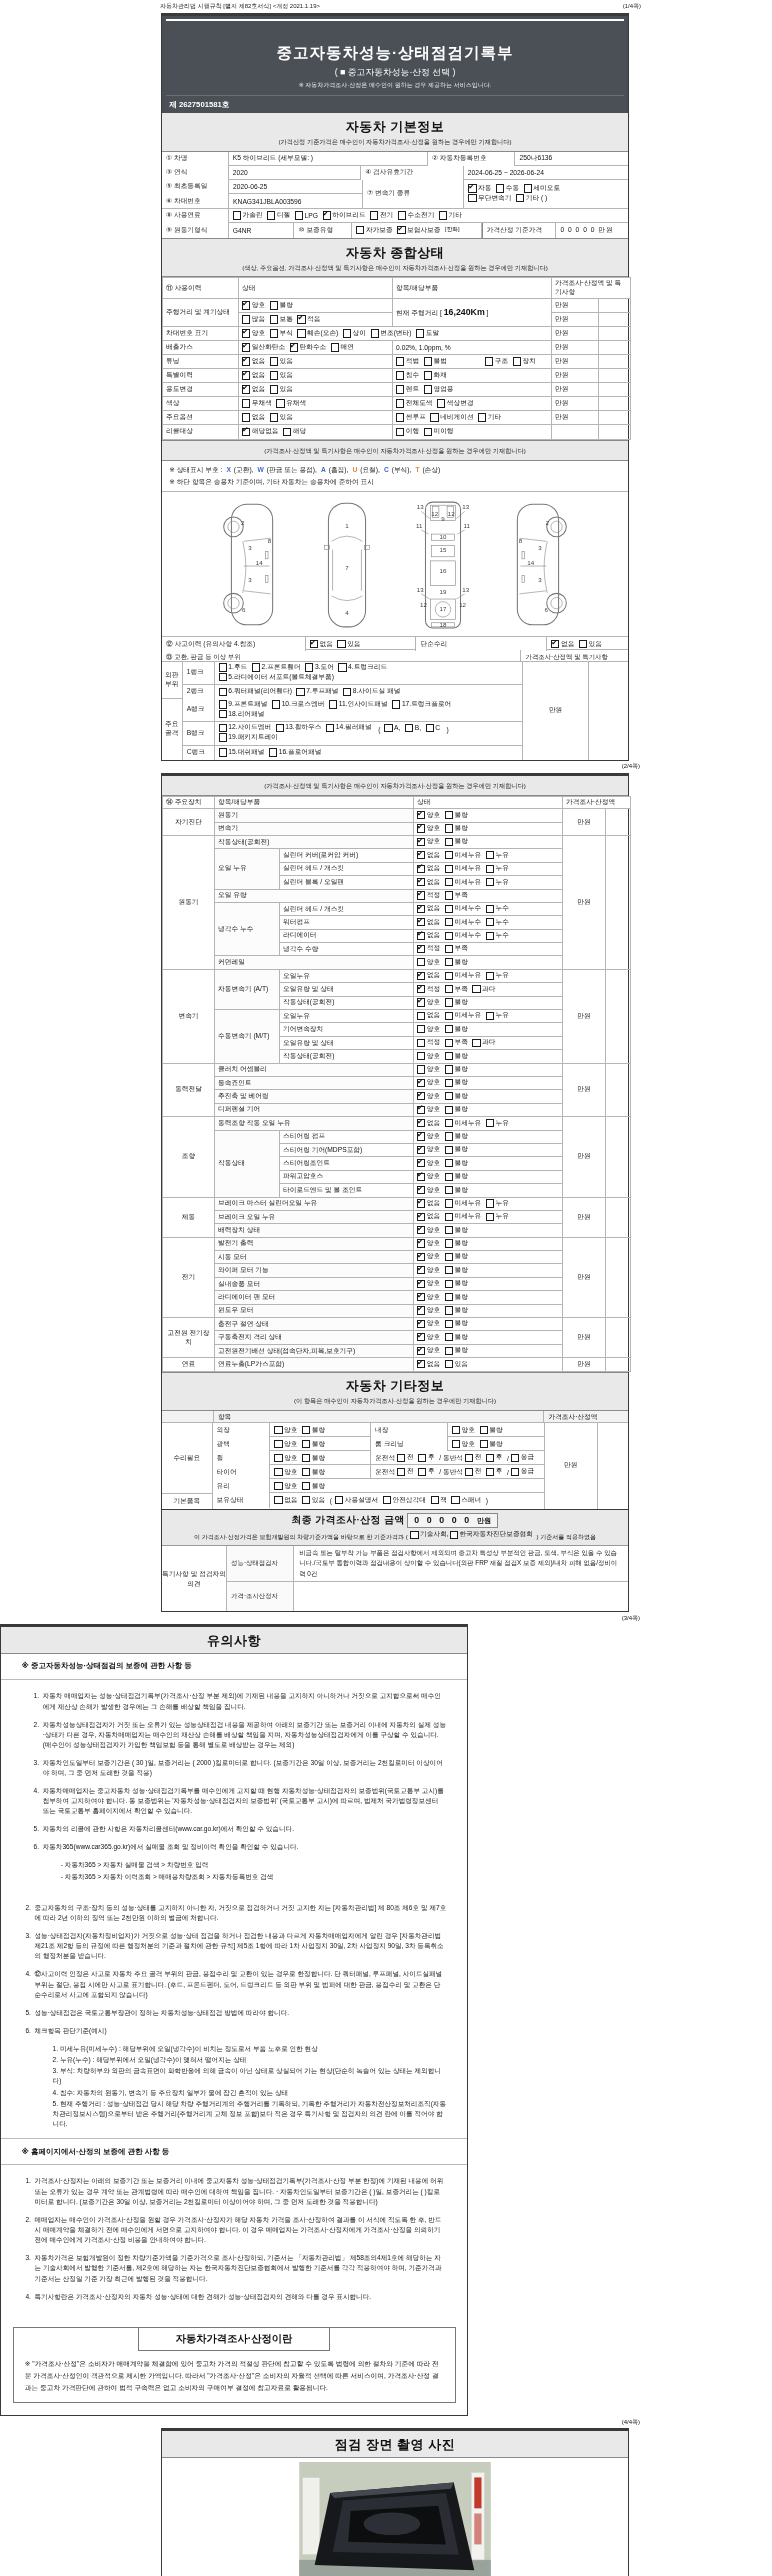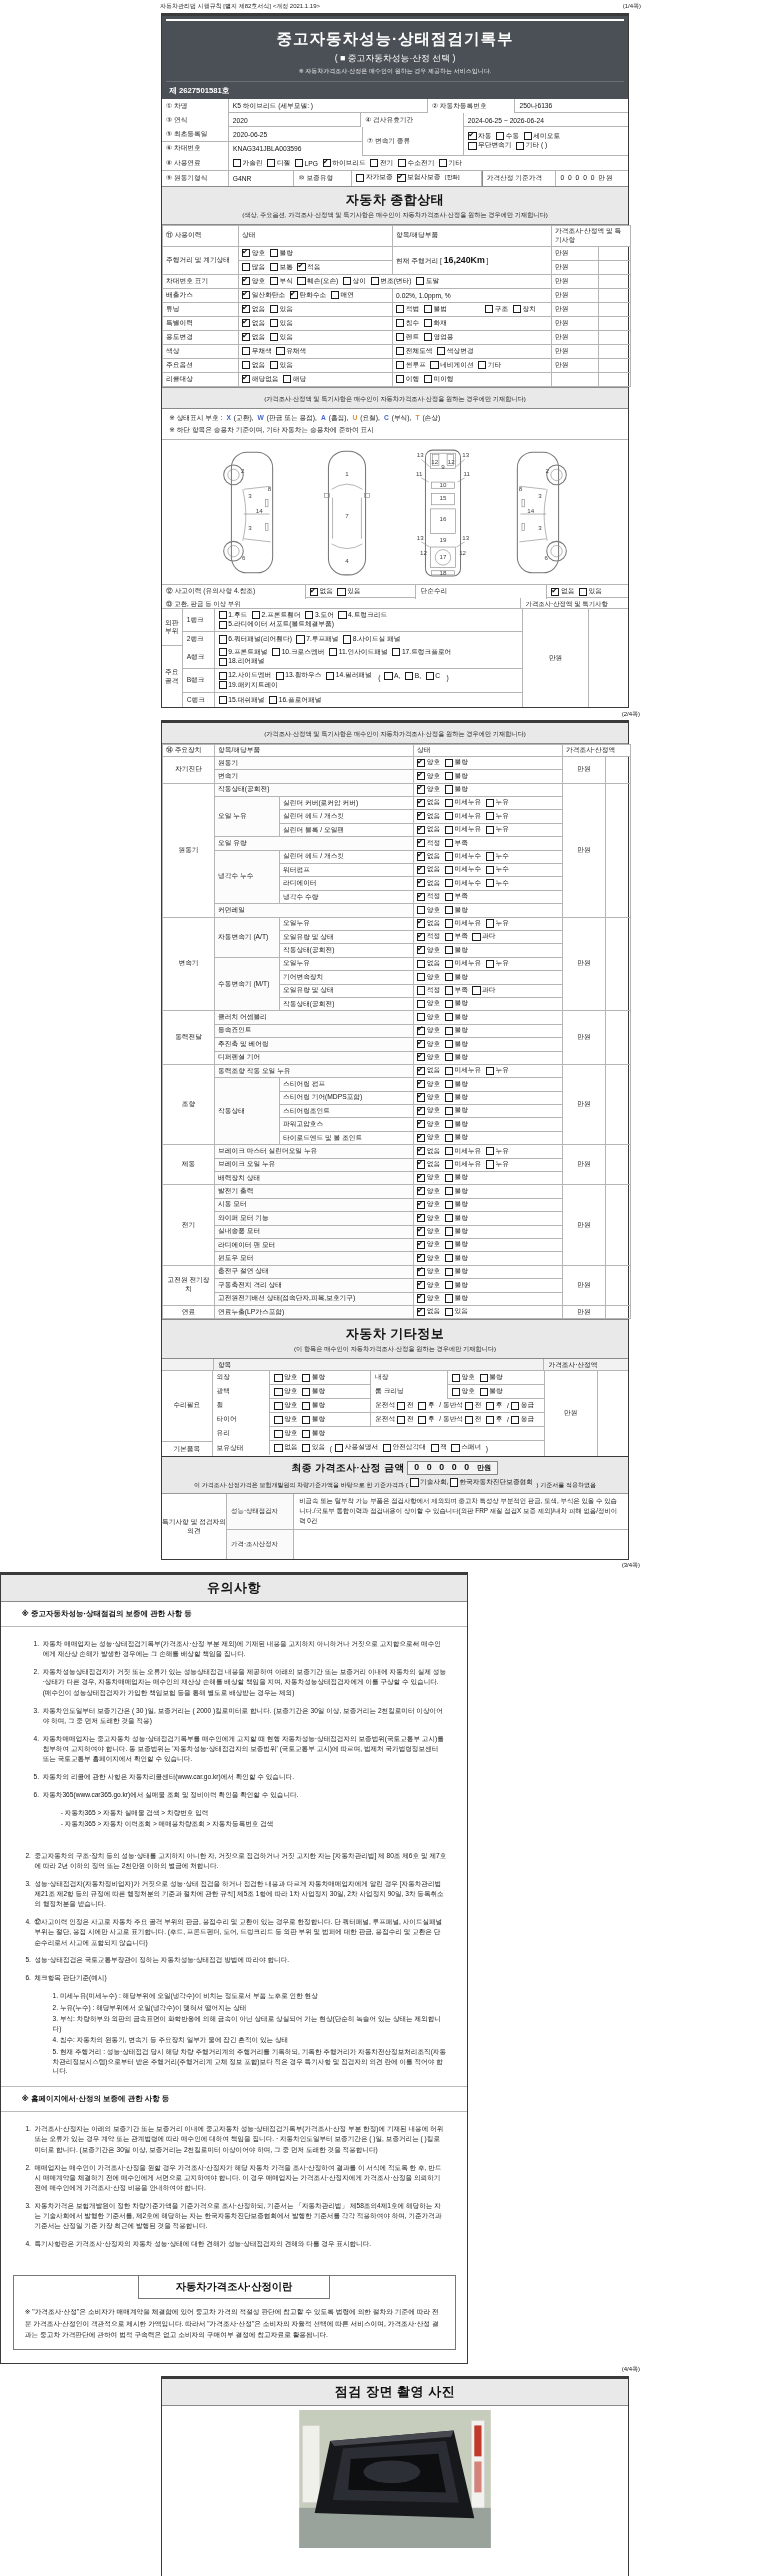--- a/index.html
+++ b/index.html
@@ -3,21 +3,21 @@
 <meta charset="utf-8">
 <style>
   html,body{margin:0;padding:0;background:#fff;}
   .sheet{width:773px;height:2576px;position:relative;background:#fff;font-family:"Liberation Sans","DejaVu Sans",sans-serif;color:#111;overflow:hidden;}
   .topline{width:481px;margin:1.5px 0 2.1px 160px;display:flex;justify-content:space-between;font-size:6px;color:#222;}
   .pagemark{width:479px;margin-left:161px;text-align:right;font-size:6px;padding:1.5px 0 1.5px;}
   .page{width:468px;border:1px solid #3a3a3a;border-top:3.1px solid #3a3a3a;box-sizing:border-box;background:#fff;}
   
   .dark-head{background:#4b5056;color:#fff;padding:3.1px 4.1px 0;}
   .white-bar{height:2.6px;background:#fff;}
-  .dh-title{text-align:center;font-size:15.5px;font-weight:bold;letter-spacing:1px;margin-top:8px;}
+  .dh-title{text-align:center;font-size:15.5px;font-weight:bold;letter-spacing:1px;margin-top:22px;}
   .dh-sub{text-align:center;font-size:8.8px;margin-top:3.1px;}
   .dh-note{text-align:center;font-size:6px;margin-top:2.1px;color:#eee;}
   .dh-docno{font-size:7.7px;font-weight:bold;padding:4.1px 3.1px 3.6px;border-top:0.5px solid #6a6f75;margin-top:4.1px;}
   
   .sec-head{background:#e9e9e9;border-bottom:0.5px solid #8a8a8a;text-align:center;padding:4.6px 0 3.6px;}
   .sec-title{font-size:13px;font-weight:bold;letter-spacing:0.5px;}
   .sec-sub{font-size:6.2px;margin-top:2.1px;color:#222;}
   
   .frow{display:flex;border-bottom:0.5px solid #b5b5b5;box-sizing:border-box;background:#fff;}
   .fcell{border-right:0.5px solid #b5b5b5;display:flex;align-items:center;padding:0 4.1px;font-size:6.7px;min-height:14px;box-sizing:border-box;}
@@ -90,20 +90,24 @@
 
   <div class="page col0" style="margin-left:161px">
     <div class="dark-head">
       <div class="white-bar"></div>
       <div class="dh-title">중고자동차성능·상태점검기록부</div>
       <div class="dh-sub">( ■ 중고자동차성능·산정 선택 )</div>
       <div class="dh-note">※ 자동차가격조사·산정은 매수인이 원하는 경우 제공하는 서비스입니다.</div>
       <div class="dh-docno">제 2627501581호</div>
     </div>
 
+    <div class="sec-head">
+      <div class="sec-title">자동차 기본정보</div>
+      <div class="sec-sub">(가격산정 기준가격은 매수인이 자동차가격조사·산정을 원하는 경우에만 기재합니다)</div>
+    </div>
 
     <div>
       <div class="frow" style="height:14px">
         <div class="fcell lbl" style="width:67px">① 차명</div>
         <div class="fcell" style="width:200px">K5 하이브리드 (세부모델: )</div>
         <div class="fcell lbl" style="width:88px">② 자동차등록번호</div>
         <div class="fcell last" style="width:113px">250나6136</div>
       </div>
       <div class="frow" style="height:14px">
         <div class="fcell lbl" style="width:67px">③ 연식</div>

